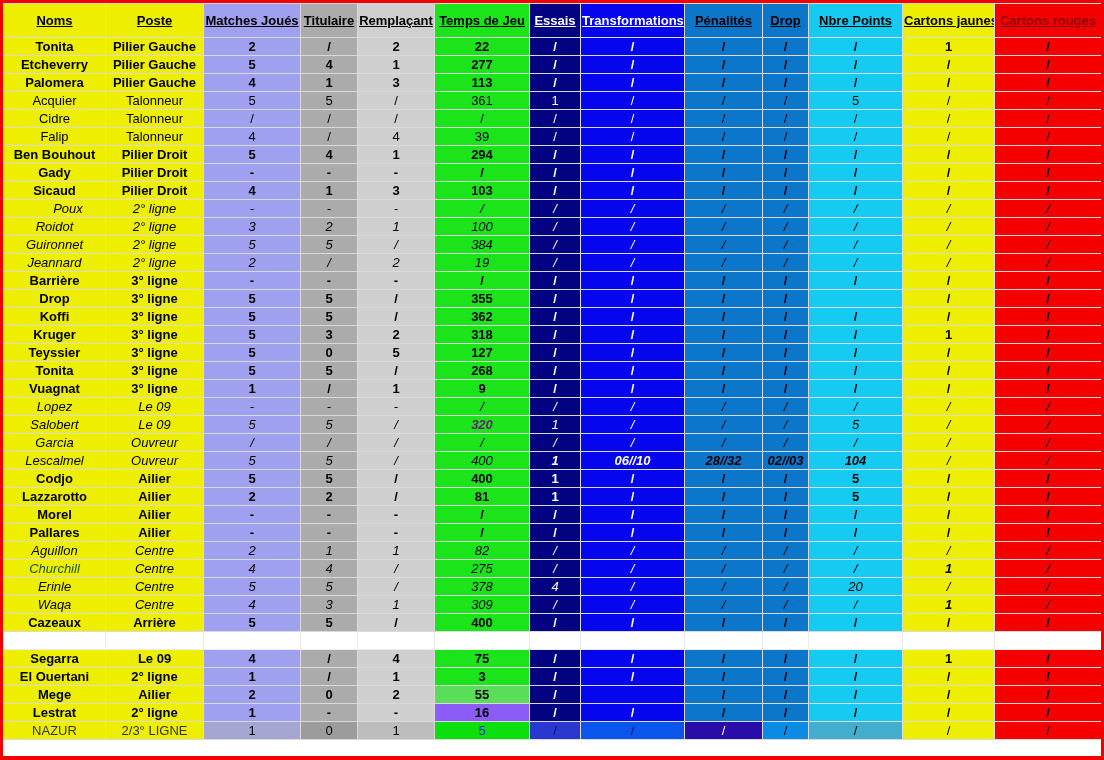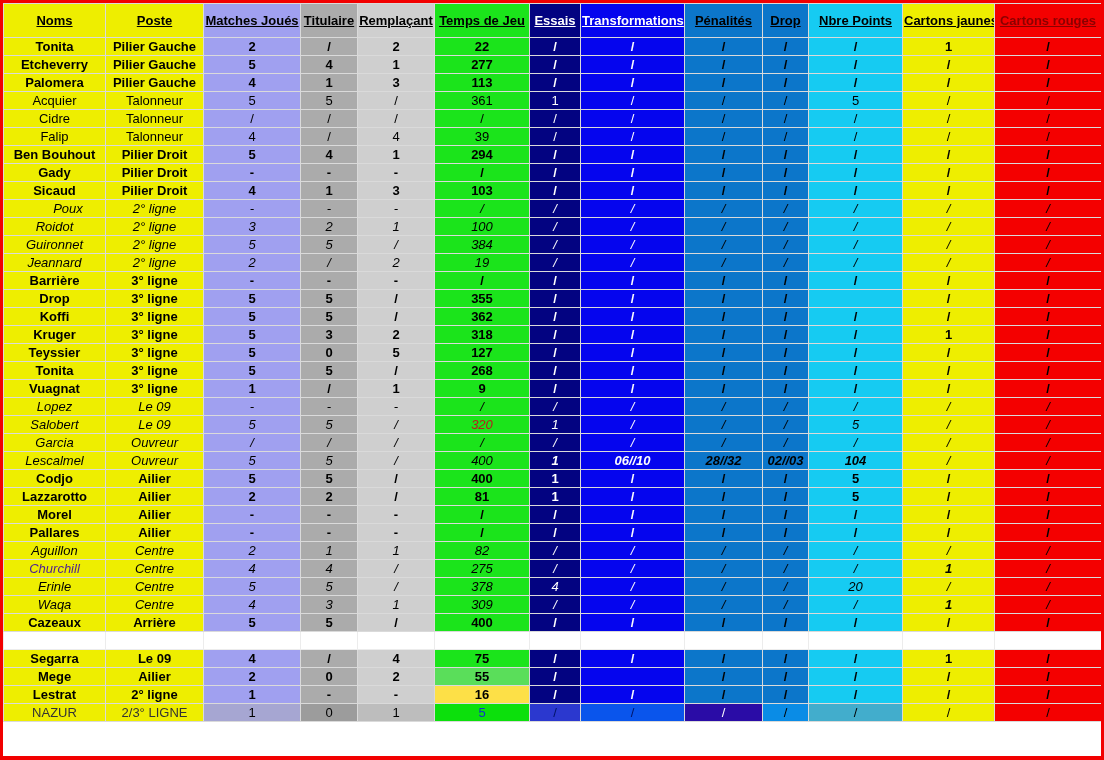--- a/index.html
+++ b/index.html
@@ -368,21 +368,21 @@
           <td style="background: rgb(22, 203, 242); color: rgb(0, 0, 0);">/</td>
           <td style="background: rgb(238, 238, 0); color: rgb(0, 0, 0);">/</td>
           <td style="background: rgb(244, 0, 0); color: rgb(0, 0, 0);">/</td>
         </tr>
         <tr class="r-italic">
           <td style="background: rgb(238, 238, 0); color: rgb(0, 0, 0);">Salobert</td>
           <td style="background: rgb(238, 238, 0); color: rgb(0, 0, 0);">Le 09</td>
           <td style="background: rgb(160, 160, 240); color: rgb(0, 0, 0);">5</td>
           <td style="background: rgb(171, 171, 171); color: rgb(0, 0, 0);">5</td>
           <td style="background: rgb(207, 207, 207); color: rgb(0, 0, 0);">/</td>
-          <td style="background: rgb(27, 228, 27); color: #b91c1c;">320</td>
+          <td style="background: rgb(27, 228, 27); color: #701a75; font-weight: bold;">320</td>
           <td style="background: rgb(3, 3, 129); color: rgb(255, 255, 255);">1</td>
           <td style="background: rgb(5, 5, 238); color: rgb(255, 255, 255);">/</td>
           <td style="background: rgb(12, 118, 202); color: rgb(0, 0, 0);">/</td>
           <td style="background: rgb(12, 118, 202); color: rgb(0, 0, 0);">/</td>
           <td style="background: rgb(22, 203, 242); color: rgb(0, 0, 0);">5</td>
           <td style="background: rgb(238, 238, 0); color: rgb(0, 0, 0);">/</td>
           <td style="background: rgb(244, 0, 0); color: rgb(0, 0, 0);">/</td>
         </tr>
         <tr class="r-italic">
           <td style="background: rgb(238, 238, 0); color: rgb(0, 0, 0);">Garcia</td>
@@ -483,21 +483,21 @@
           <td style="background: rgb(27, 228, 27); color: rgb(0, 0, 0);">82</td>
           <td style="background: rgb(3, 3, 129); color: rgb(255, 255, 255);">/</td>
           <td style="background: rgb(5, 5, 238); color: rgb(255, 255, 255);">/</td>
           <td style="background: rgb(12, 118, 202); color: rgb(0, 0, 0);">/</td>
           <td style="background: rgb(12, 118, 202); color: rgb(0, 0, 0);">/</td>
           <td style="background: rgb(22, 203, 242); color: rgb(0, 0, 0);">/</td>
           <td style="background: rgb(238, 238, 0); color: rgb(0, 0, 0);">/</td>
           <td style="background: rgb(244, 0, 0); color: rgb(0, 0, 0);">/</td>
         </tr>
         <tr class="r-italic">
-          <td style="background: rgb(238, 238, 0); color: #4c1d95;">Churchill</td>
+          <td style="background: rgb(238, 238, 0); color: #14532d;">Churchill</td>
           <td style="background: rgb(238, 238, 0); color: rgb(0, 0, 0);">Centre</td>
           <td style="background: rgb(160, 160, 240); color: rgb(0, 0, 0);">4</td>
           <td style="background: rgb(171, 171, 171); color: rgb(0, 0, 0);">4</td>
           <td style="background: rgb(207, 207, 207); color: rgb(0, 0, 0);">/</td>
           <td style="background: rgb(27, 228, 27); color: rgb(0, 0, 0);">275</td>
           <td style="background: rgb(3, 3, 129); color: rgb(255, 255, 255);">/</td>
           <td style="background: rgb(5, 5, 238); color: rgb(255, 255, 255);">/</td>
           <td style="background: rgb(12, 118, 202); color: rgb(0, 0, 0);">/</td>
           <td style="background: rgb(12, 118, 202); color: rgb(0, 0, 0);">/</td>
           <td style="background: rgb(22, 203, 242); color: rgb(0, 0, 0);">/</td>
@@ -573,41 +573,56 @@
           <td style="background: rgb(27, 228, 27); color: rgb(0, 0, 0);">75</td>
           <td style="background: rgb(3, 3, 129); color: rgb(255, 255, 255);">/</td>
           <td style="background: rgb(5, 5, 238); color: rgb(255, 255, 255);">/</td>
           <td style="background: rgb(12, 118, 202); color: rgb(0, 0, 0);">/</td>
           <td style="background: rgb(12, 118, 202); color: rgb(0, 0, 0);">/</td>
           <td style="background: rgb(22, 203, 242); color: rgb(0, 0, 0);">/</td>
           <td style="background: rgb(238, 238, 0); color: rgb(0, 0, 0);">1</td>
           <td style="background: rgb(244, 0, 0); color: rgb(0, 0, 0);">/</td>
         </tr>
         <tr class="r-bold">
+          <td style="background: rgb(238, 238, 0); color: rgb(0, 0, 0);">El Ouertani</td>
+          <td style="background: rgb(238, 238, 0); color: rgb(0, 0, 0);">2° ligne</td>
+          <td style="background: rgb(160, 160, 240); color: rgb(0, 0, 0);">1</td>
+          <td style="background: rgb(171, 171, 171); color: rgb(0, 0, 0);">/</td>
+          <td style="background: rgb(207, 207, 207); color: rgb(0, 0, 0);">1</td>
+          <td style="background: rgb(27, 228, 27); color: rgb(0, 0, 0);">3</td>
+          <td style="background: rgb(3, 3, 129); color: rgb(255, 255, 255);">/</td>
+          <td style="background: rgb(5, 5, 238); color: rgb(255, 255, 255);">/</td>
+          <td style="background: rgb(12, 118, 202); color: rgb(0, 0, 0);">/</td>
+          <td style="background: rgb(12, 118, 202); color: rgb(0, 0, 0);">/</td>
+          <td style="background: rgb(22, 203, 242); color: rgb(0, 0, 0);">/</td>
+          <td style="background: rgb(238, 238, 0); color: rgb(0, 0, 0);">/</td>
+          <td style="background: rgb(244, 0, 0); color: rgb(0, 0, 0);">/</td>
+        </tr>
+        <tr class="r-bold">
           <td style="background: rgb(238, 238, 0); color: rgb(0, 0, 0);">Mege</td>
           <td style="background: rgb(238, 238, 0); color: rgb(0, 0, 0);">Ailier</td>
           <td style="background: rgb(160, 160, 240); color: rgb(0, 0, 0);">2</td>
           <td style="background: rgb(171, 171, 171); color: rgb(0, 0, 0);">0</td>
           <td style="background: rgb(207, 207, 207); color: rgb(0, 0, 0);">2</td>
           <td style="background: rgb(90, 222, 90); color: rgb(0, 0, 0);">55</td>
           <td style="background: rgb(3, 3, 129); color: rgb(255, 255, 255);">/</td>
           <td style="background: rgb(5, 5, 238); color: rgb(255, 255, 255);"></td>
           <td style="background: rgb(12, 118, 202); color: rgb(0, 0, 0);">/</td>
           <td style="background: rgb(12, 118, 202); color: rgb(0, 0, 0);">/</td>
           <td style="background: rgb(22, 203, 242); color: rgb(0, 0, 0);">/</td>
           <td style="background: rgb(238, 238, 0); color: rgb(0, 0, 0);">/</td>
           <td style="background: rgb(244, 0, 0); color: rgb(0, 0, 0);">/</td>
         </tr>
         <tr class="r-bold">
           <td style="background: rgb(238, 238, 0); color: rgb(0, 0, 0);">Lestrat</td>
           <td style="background: rgb(238, 238, 0); color: rgb(0, 0, 0);">2° ligne</td>
           <td style="background: rgb(160, 160, 240); color: rgb(0, 0, 0);">1</td>
           <td style="background: rgb(171, 171, 171); color: rgb(0, 0, 0);">-</td>
           <td style="background: rgb(207, 207, 207); color: rgb(0, 0, 0);">-</td>
-          <td style="background: #fde047; color: rgb(0, 0, 0);">16</td>
+          <td style="background: #8b5cf6; color: rgb(0, 0, 0);">16</td>
           <td style="background: rgb(3, 3, 129); color: rgb(255, 255, 255);">/</td>
           <td style="background: rgb(5, 5, 238); color: rgb(255, 255, 255);">/</td>
           <td style="background: rgb(12, 118, 202); color: rgb(0, 0, 0);">/</td>
           <td style="background: rgb(12, 118, 202); color: rgb(0, 0, 0);">/</td>
           <td style="background: rgb(22, 203, 242); color: rgb(0, 0, 0);">/</td>
           <td style="background: rgb(238, 238, 0); color: rgb(0, 0, 0);">/</td>
           <td style="background: rgb(244, 0, 0); color: rgb(0, 0, 0);">/</td>
         </tr>
         <tr class="r-alt">
           <td style="background: rgb(238, 238, 0); color: rgb(51, 51, 51);">NAZUR</td>

